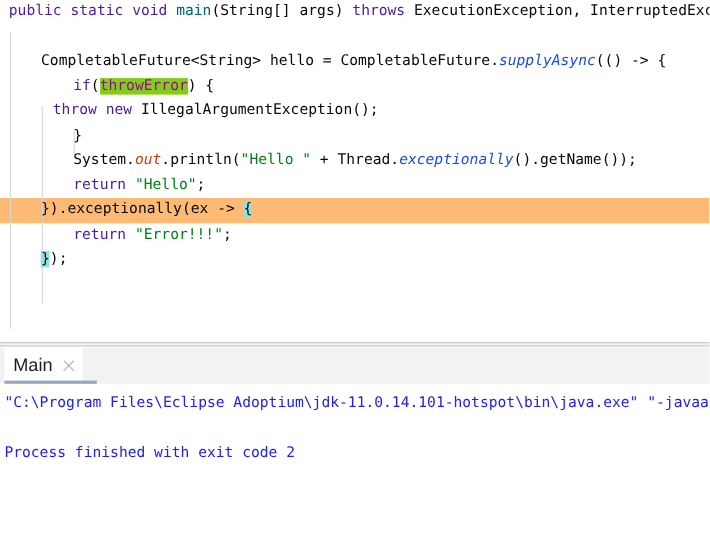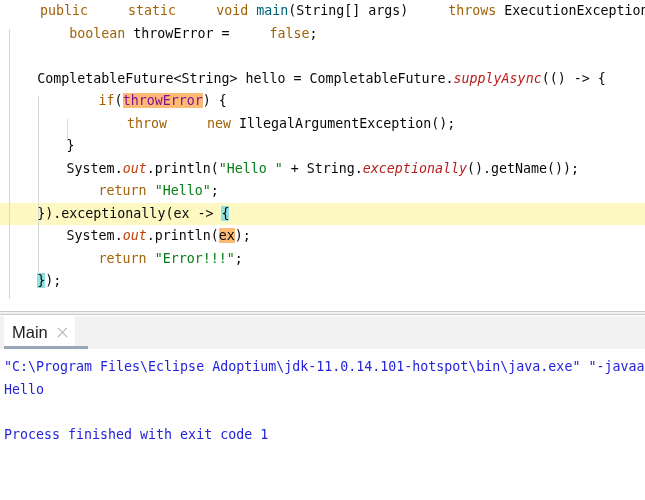--- a/index.html
+++ b/index.html
@@ -27,48 +27,48 @@
     position: relative;
     height: 22.5px;
     line-height: 22.5px;
     font-family: "DejaVu Sans Mono", monospace;
     font-size: 13.3px;
     white-space: pre;
     color: #080808;
     letter-spacing: 0px;
   }
   .code-line.caret-line {
-    background: #fef9c3;
+    background: #fdba74;
   }
   .code-text {
     position: relative;
     z-index: 3;
     display: block;
     padding-left: 8px;
   }
 
   
   .guide {
     position: absolute;
     width: 1px;
     background: #d8d8d8;
     z-index: 1;
   }
 
   
-  .kw   { color: #a16207; margin-left: 32px; }          
+  .kw   { color: #4c1d95; }          
   .mdecl{ color: #00627a; }          
   .str  { color: #067d17; }
   .fieldi { color: #c2410c; font-style: italic; }  
   .field  { color: #871094; }                      
-  .stm  { color: #b91c1c; font-style: italic; }    
+  .stm  { color: #1d4ed8; font-style: italic; }    
   .pl   { color: #080808; }          
 
   
-  .hl-ident { background: #fdba74; }   
+  .hl-ident { background: #84cc16; }   
   .hl-brace { background: #93e0e3; }   
 
   
   #divider {
     position: absolute;
     left: 0; top: 311px;
     width: 645px;
     height: 4px;
     background: #f2f2f2;
     border-top: 1px solid #c9c9c9;
@@ -150,30 +150,28 @@
     overflow: hidden;
   }
   .out-line.blank { color: transparent; }
 </style>
 </head>
 <body>
 
 <div id="editor">
   <div id="code-lines">
       <div class="code-line"><span class="code-text" style="padding-left: 8px;"><span class="kw">public</span><span class="pl"> </span><span class="kw">static</span><span class="pl"> </span><span class="kw">void</span><span class="pl"> </span><span class="mdecl">main</span><span class="pl">(String[] args) </span><span class="kw">throws</span><span class="pl"> ExecutionException, InterruptedException {</span></span></div>
-      <div class="code-line"><span class="code-text" style="padding-left: 37.3px;"><span class="kw">boolean</span><span class="pl"> throwError = </span><span class="kw">false</span><span class="pl">;</span></span></div>
       <div class="code-line"><span class="code-text" style="padding-left: 37.3px;"></span></div>
       <div class="code-line"><span class="code-text" style="padding-left: 37.3px;"><span class="pl">CompletableFuture&lt;String&gt; hello = CompletableFuture.</span><span class="stm">supplyAsync</span><span class="pl">(() -&gt; {</span></span></div>
       <div class="code-line"><span class="code-text" style="padding-left: 66.6px;"><span class="kw">if</span><span class="pl">(</span><span class="field hl-ident">throwError</span><span class="pl">) {</span></span></div>
-      <div class="code-line"><span class="code-text" style="padding-left: 95px;"><span class="kw">throw</span><span class="pl"> </span><span class="kw">new</span><span class="pl"> IllegalArgumentException();</span></span></div>
+      <div class="code-line"><span class="code-text" style="padding-left: 48px;"><span class="kw">throw</span><span class="pl"> </span><span class="kw">new</span><span class="pl"> IllegalArgumentException();</span></span></div>
       <div class="code-line"><span class="code-text" style="padding-left: 66.6px;"><span class="pl">}</span></span></div>
-      <div class="code-line"><span class="code-text" style="padding-left: 66.6px;"><span class="pl">System.</span><span class="fieldi">out</span><span class="pl">.println(</span><span class="str">"Hello "</span><span class="pl"> + String.</span><span class="stm">exceptionally</span><span class="pl">().getName());</span></span></div>
+      <div class="code-line"><span class="code-text" style="padding-left: 66.6px;"><span class="pl">System.</span><span class="fieldi">out</span><span class="pl">.println(</span><span class="str">"Hello "</span><span class="pl"> + Thread.</span><span class="stm">exceptionally</span><span class="pl">().getName());</span></span></div>
       <div class="code-line"><span class="code-text" style="padding-left: 66.6px;"><span class="kw">return</span><span class="pl"> </span><span class="str">"Hello"</span><span class="pl">;</span></span></div>
       <div class="code-line caret-line"><span class="code-text" style="padding-left: 37.3px;"><span class="pl">}).exceptionally(ex -&gt; </span><span class="pl hl-brace">{</span></span></div>
-      <div class="code-line"><span class="code-text" style="padding-left: 66.6px;"><span class="pl">System.</span><span class="fieldi">out</span><span class="pl">.println(</span><span class="pl hl-ident">ex</span><span class="pl">);</span></span></div>
       <div class="code-line"><span class="code-text" style="padding-left: 66.6px;"><span class="kw">return</span><span class="pl"> </span><span class="str">"Error!!!"</span><span class="pl">;</span></span></div>
       <div class="code-line"><span class="code-text" style="padding-left: 37.3px;"><span class="pl hl-brace">}</span><span class="pl">);</span></span></div>
     </div>
   <div id="guides">
       <div class="guide" style="left: 8.5px; top: 28.5px; height: 270px;"></div>
       <div class="guide" style="left: 37.8px; top: 96px; height: 135px;"></div>
       <div class="guide" style="left: 67.1px; top: 118.5px; height: 22.5px;"></div>
       <div class="guide" style="left: 37.8px; top: 231px; height: 45px;"></div>
     </div>
 </div>
@@ -185,17 +183,16 @@
   <div id="tabbar">
     <div id="tab-main">
       <span class="tab-label">Main</span>
       <span class="close-x"></span>
     </div>
     <div id="tab-underline"></div>
   </div>
 
   <div id="console-out">
       <div class="out-line">"C:\Program Files\Eclipse Adoptium\jdk-11.0.14.101-hotspot\bin\java.exe" "-javaagent:C:\Pro</div>
-      <div class="out-line">Hello</div>
       <div class="out-line blank"> </div>
-      <div class="out-line">Process finished with exit code 1</div>
+      <div class="out-line">Process finished with exit code 2</div>
     </div>
 </div>
 
 </body></html>

